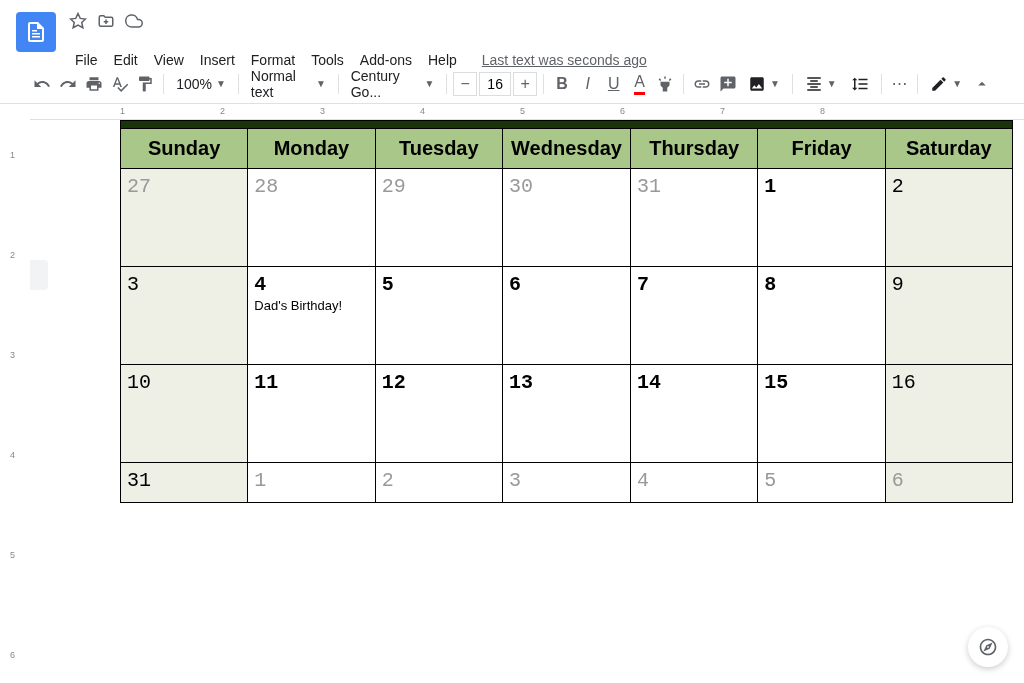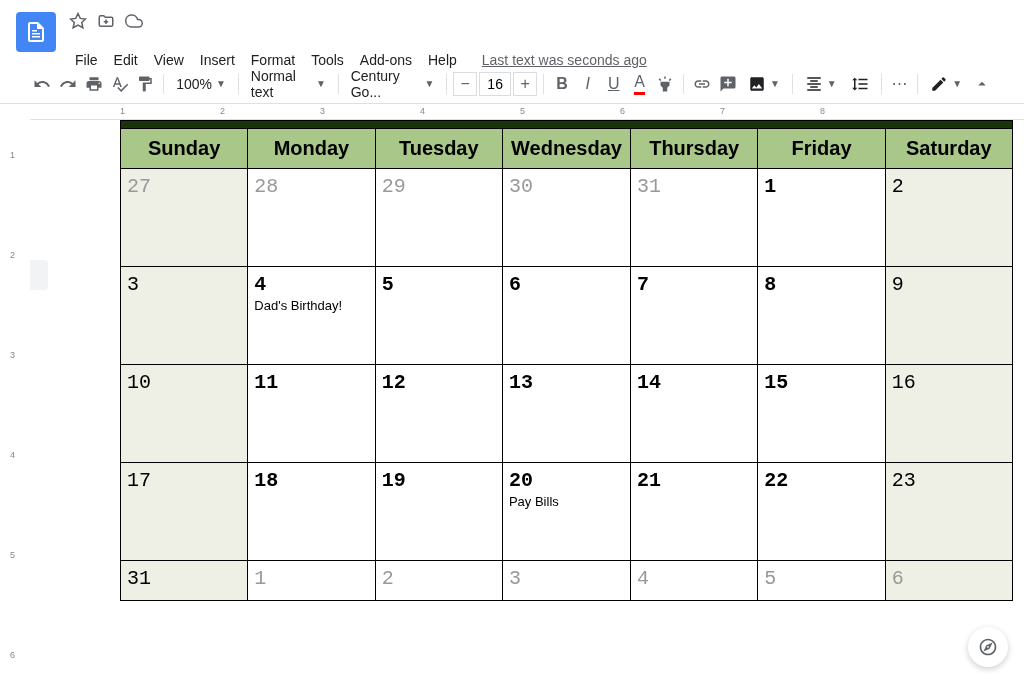--- a/index.html
+++ b/index.html
@@ -308,44 +308,20 @@
               <div class="day-num">14</div>
             </td>
             <td>
               <div class="day-num">15</div>
             </td>
             <td class="weekend">
               <div class="day-num" style="font-weight: normal;">16</div>
             </td>
           </tr>
           <tr>
-            <td class="weekend">
-              <div class="day-num" style="font-weight: normal;">17</div>
-            </td>
-            <td>
-              <div class="day-num">18</div>
-            </td>
-            <td>
-              <div class="day-num">19</div>
-            </td>
-            <td>
-              <div class="day-num">20</div>
-              <div class="day-event">Pay Bills</div>
-            </td>
-            <td>
-              <div class="day-num">21</div>
-            </td>
-            <td>
-              <div class="day-num">22</div>
-            </td>
-            <td class="weekend">
-              <div class="day-num" style="font-weight: normal;">23</div>
-            </td>
-          </tr>
-          <tr>
             <td class="weekend" style="height: 40px;">
               <div class="day-num" style="font-weight: normal;">31</div>
             </td>
             <td style="height: 40px;">
               <div class="day-num next">1</div>
             </td>
             <td style="height: 40px;">
               <div class="day-num next">2</div>
             </td>
             <td style="height: 40px;">

